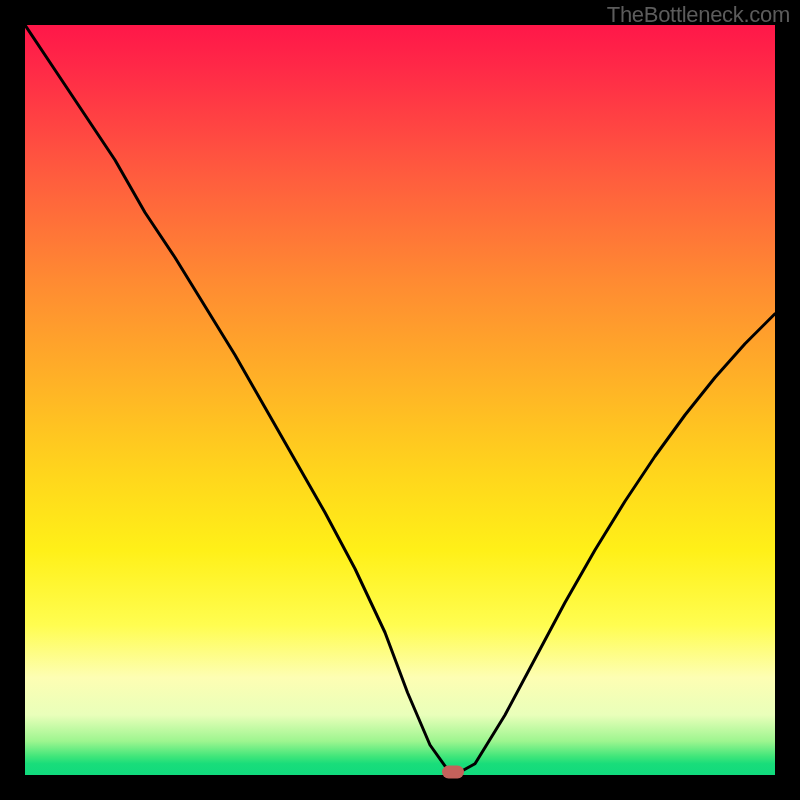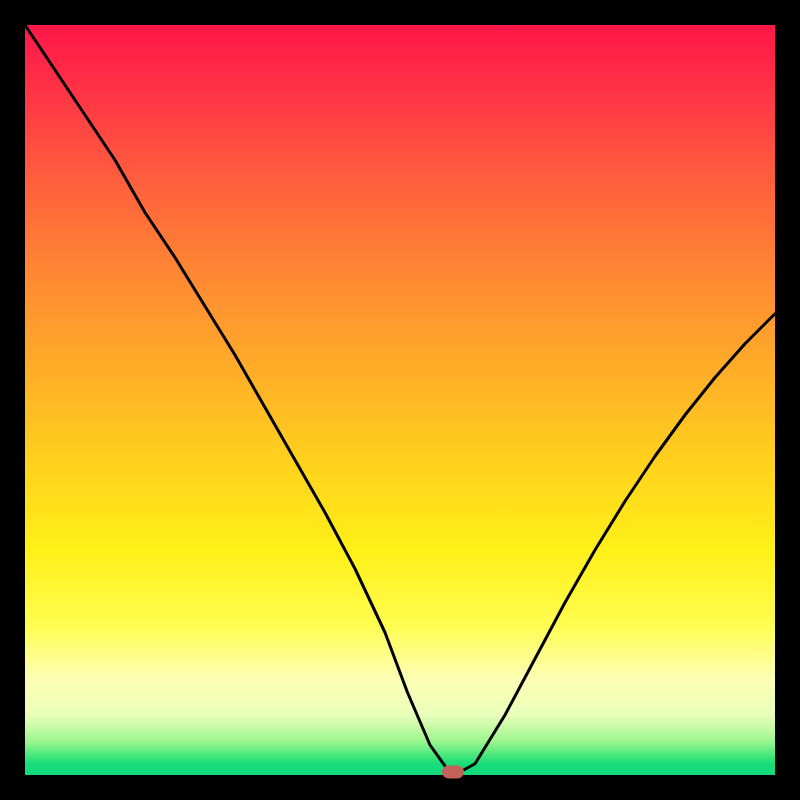--- a/index.html
+++ b/index.html
@@ -72,20 +72,21 @@
     background: #c4615b;
     border-radius: 7px;
     transform: translate(-50%, -50%);
   }
 </style>
 </head>
 <body>
 
 <div class="container">
 
+  <div class="watermark">TheBottleneck.com</div>
 
   <div class="plot-area">
     <div class="gradient-fill"></div>
 
     <svg class="curve-svg" viewBox="0 0 750 750" preserveAspectRatio="none">
       <path id="curve-path" fill="none" stroke="#000" stroke-width="3" stroke-linecap="round" stroke-linejoin="round" d="M0.00 0.00 L30.00 45.00 L60.00 90.00 L90.00 135.00 L120.00 187.50 L150.00 232.50 L180.00 281.25 L210.00 330.00 L240.00 382.50 L270.00 435.00 L300.00 487.50 L330.00 543.75 L360.00 607.50 L382.50 667.50 L405.00 720.00 L423.75 746.25 L435.00 747.00 L450.00 738.75 L480.00 690.00 L510.00 633.75 L540.00 577.50 L570.00 525.00 L600.00 476.25 L630.00 431.25 L660.00 390.00 L690.00 352.50 L720.00 318.75 L750.00 288.75"></path>
     </svg>
 
     <div id="marker" class="marker" style="left: 427.5px; top: 747px; background: rgb(196, 97, 91);"></div>
   </div>

